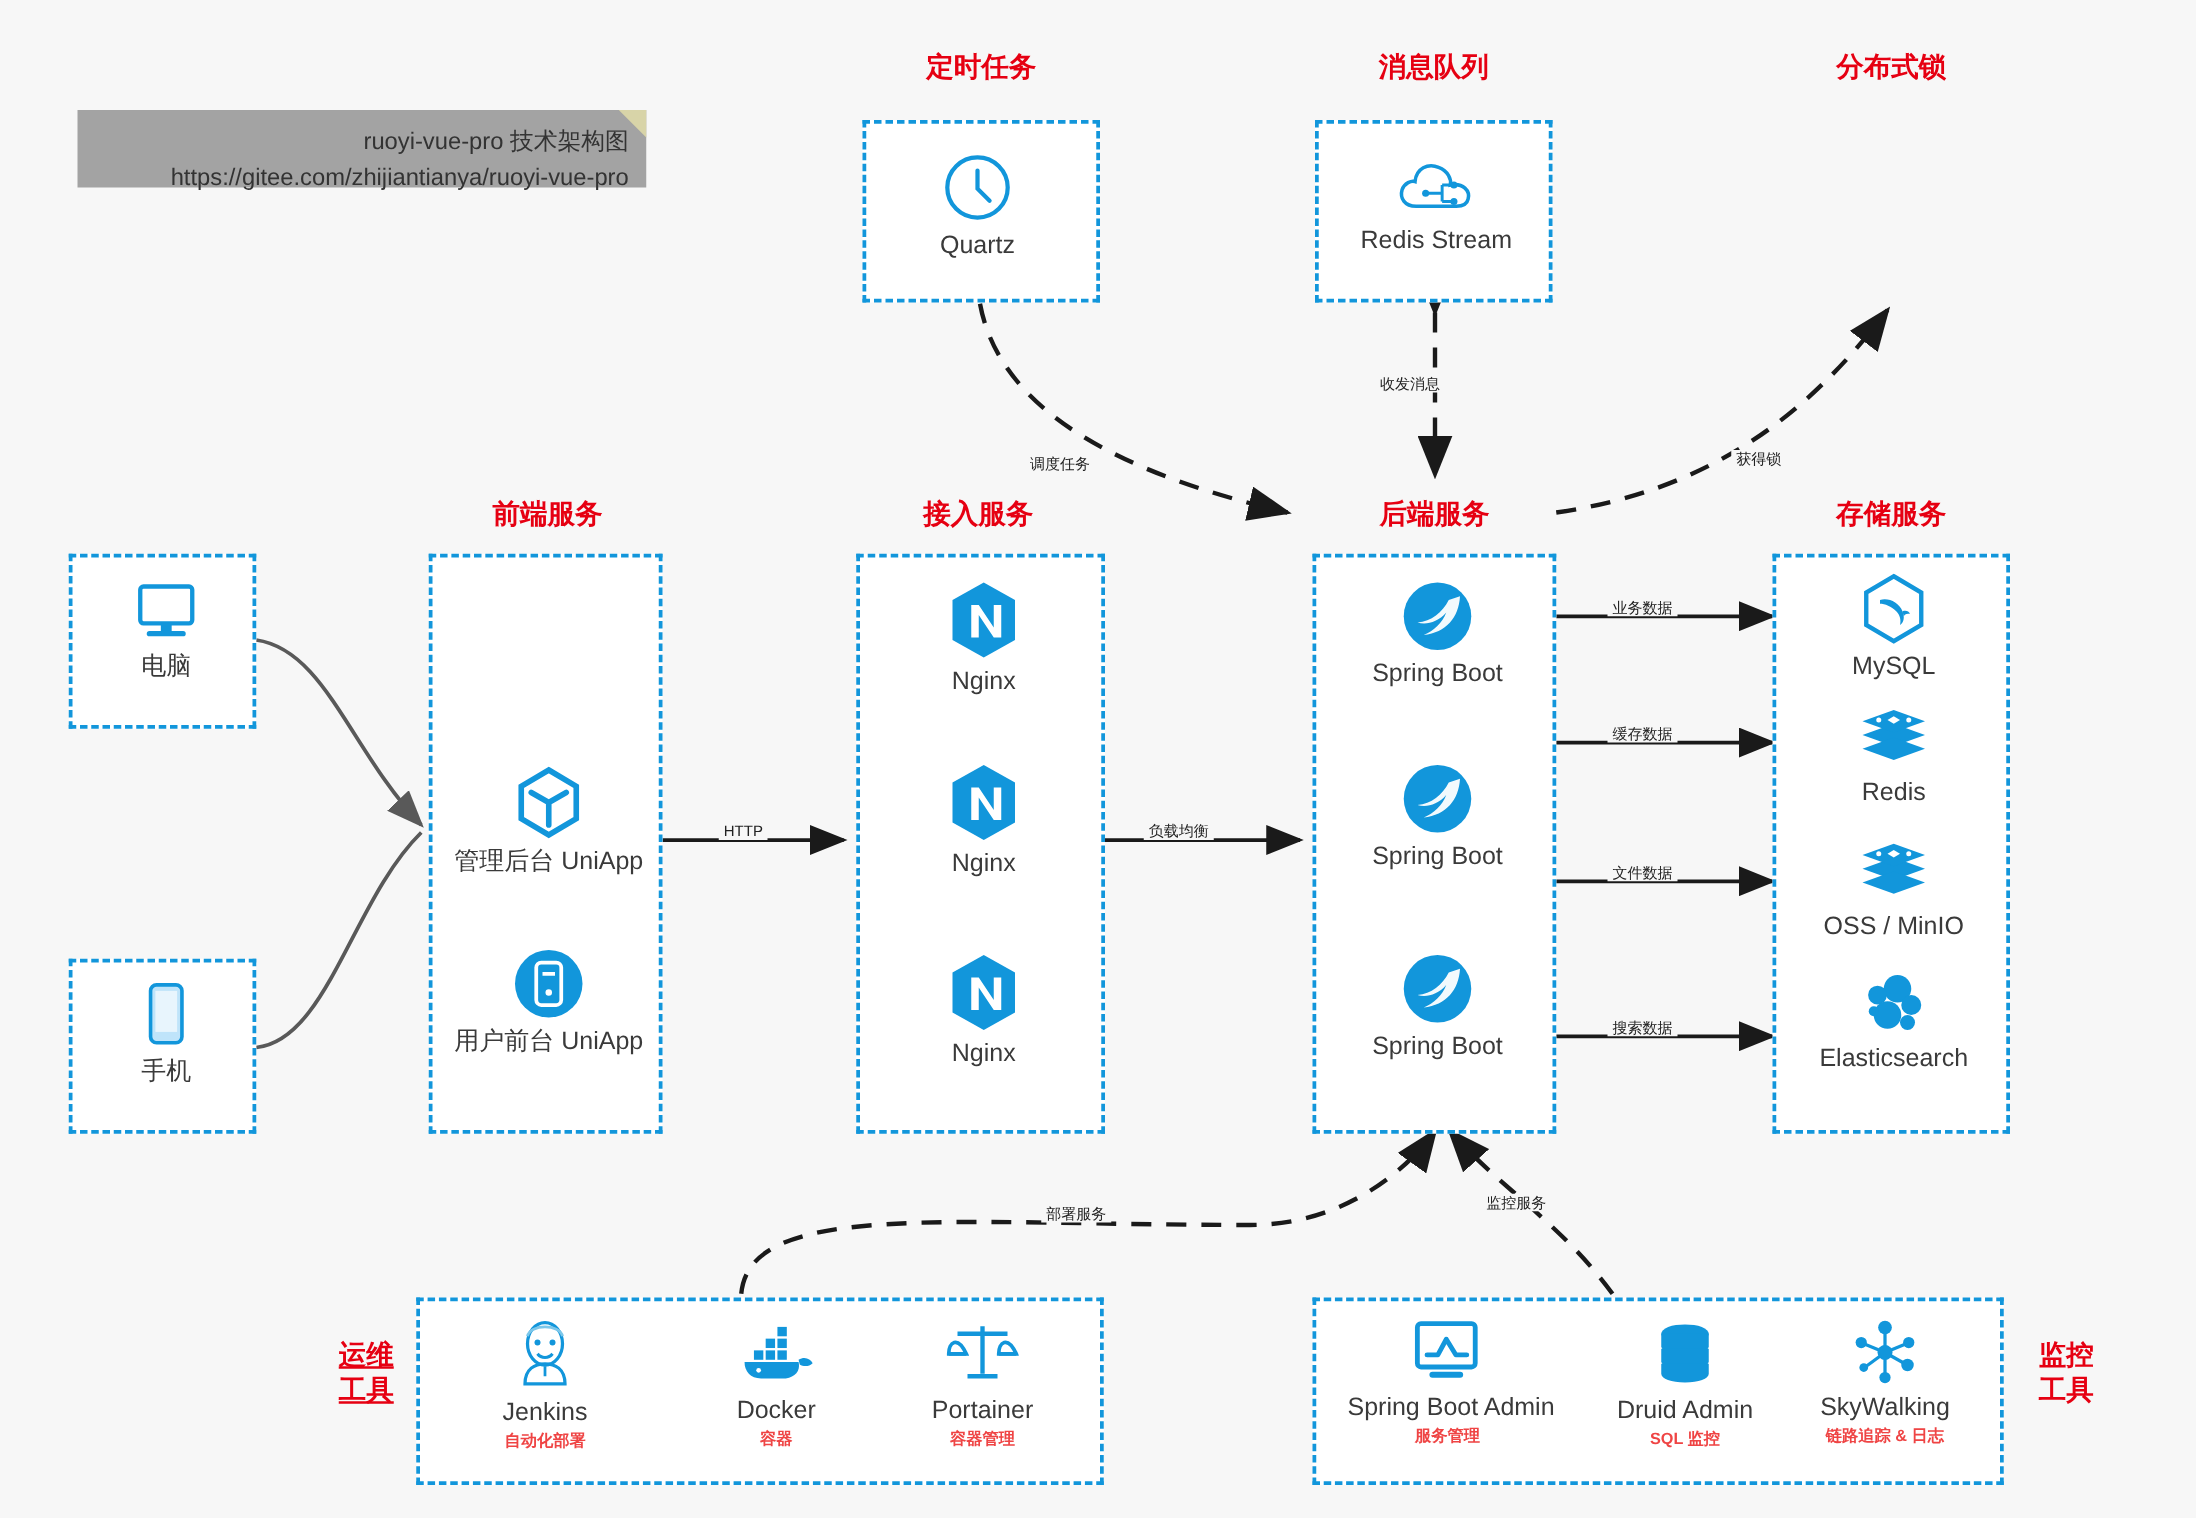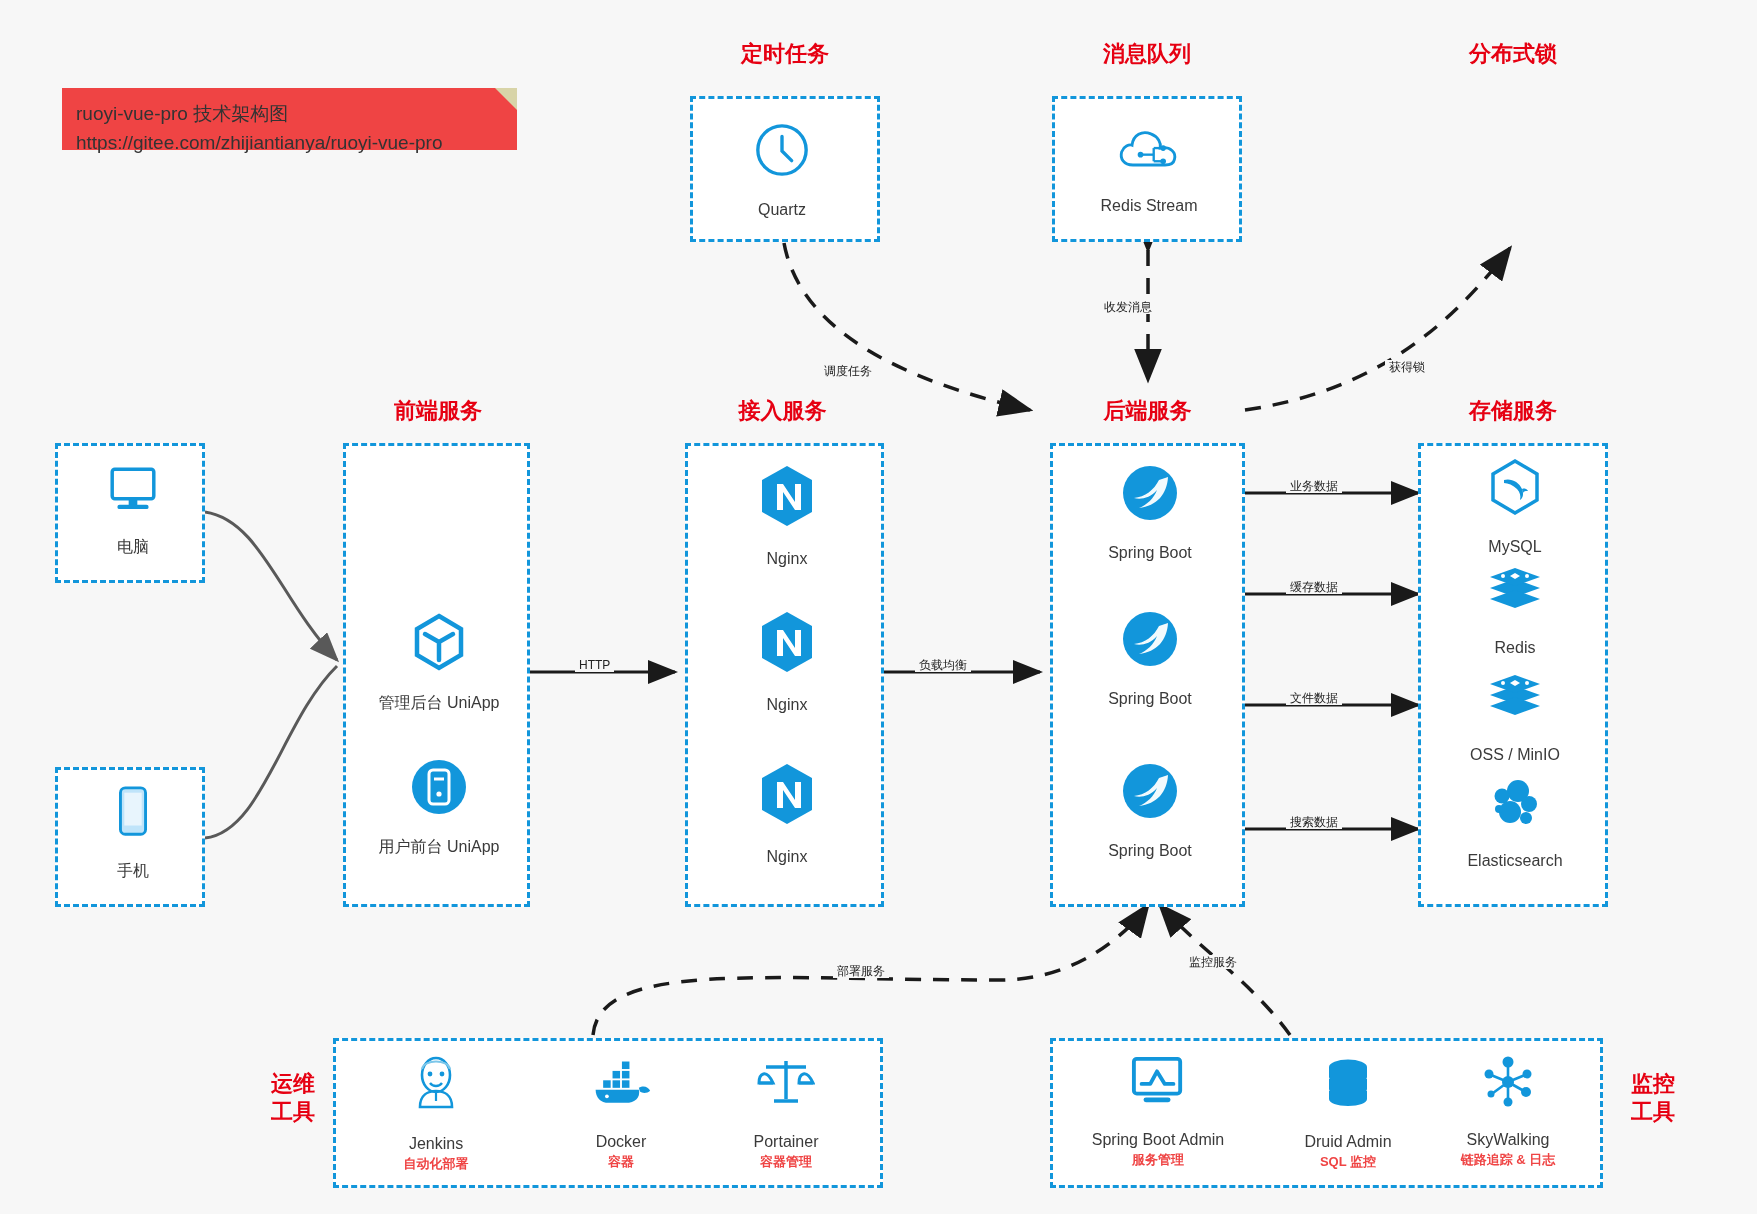--- a/index.html
+++ b/index.html
@@ -9,24 +9,24 @@
     font-family:"Liberation Sans","DejaVu Sans",sans-serif;
     overflow:hidden;
     position:relative;
   }
   .stage{position:absolute;left:0;top:0;width:1757px;height:1214px;}
   svg.wires{position:absolute;left:0;top:0;width:1757px;height:1214px;pointer-events:none;}
 
   
   .note{
     position:absolute;left:62px;top:88px;width:455px;height:62px;
-    background:#ef4444;
+    background:#a3a3a3;
     box-sizing:border-box;
     padding:12px 14px 0 14px;
-    font-size:19px;color:#333;line-height:1.5;
+    font-size:19px;color:#333;line-height:1.5;text-align:right;
   }
   .note .fold{
     position:absolute;right:0;top:0;width:0;height:0;
     border-left:22px solid transparent;border-top:22px solid #d8d4a8;
   }
 
   
   .group{
     position:absolute;
     border:3px dashed #1296db;
@@ -43,21 +43,21 @@
     line-height:1.25;
   }
 
   
   .node{
     position:absolute;
     text-align:center;
     width:160px;
   }
   .node .cap{
-    font-size:16px;color:#3a3a3a;white-space:nowrap;line-height:1.35;margin-top:20px;
+    font-size:20px;color:#3a3a3a;white-space:nowrap;line-height:1.35;margin-top:4px;
   }
   .node .cap2{
     font-size:13px;color:#ef4444;white-space:nowrap;line-height:1.35;font-weight:bold;
   }
   .ico{display:block;margin:0 auto;}
 
   
   .elabel{
     position:absolute;
     font-size:12px;color:#222;
@@ -278,21 +278,21 @@
         <circle cx="14" cy="20" r="7.5" fill="#1296db"></circle>
         <circle cx="41" cy="28" r="8" fill="#1296db"></circle>
         <circle cx="22" cy="36" r="11" fill="#1296db"></circle>
         <circle cx="38" cy="42" r="6" fill="#1296db"></circle>
         <circle cx="11" cy="33" r="4" fill="#1296db"></circle>
       </svg>
       <div class="cap">Elasticsearch</div>
     </div>
   </div>
 
-  <div class="glabel" style="left:258px;top:1070px;width:70px;">
+  <div class="glabel" style="left:258px;top:1070px;width:70px;text-decoration:underline;">
     <div>运维</div>
     <div>工具</div>
   </div>
   <div class="group" style="left:333px;top:1038px;width:550px;height:150px;">
     <div class="node" style="left:20px;top:10px;">
       <svg class="ico" width="56" height="62" viewBox="0 0 56 62">
         <path d="M12,56 C12,44 20,40 28,40 C36,40 44,44 44,56 Z" fill="none" stroke="#1296db" stroke-width="2.6"></path>
         <ellipse cx="28" cy="24" rx="14" ry="17" fill="none" stroke="#1296db" stroke-width="2.6"></ellipse>
         <path d="M14,18 C16,8 40,8 42,18" fill="none" stroke="#7cc7ea" stroke-width="2.2"></path>
         <circle cx="22" cy="23" r="2.4" fill="#1296db"></circle>

